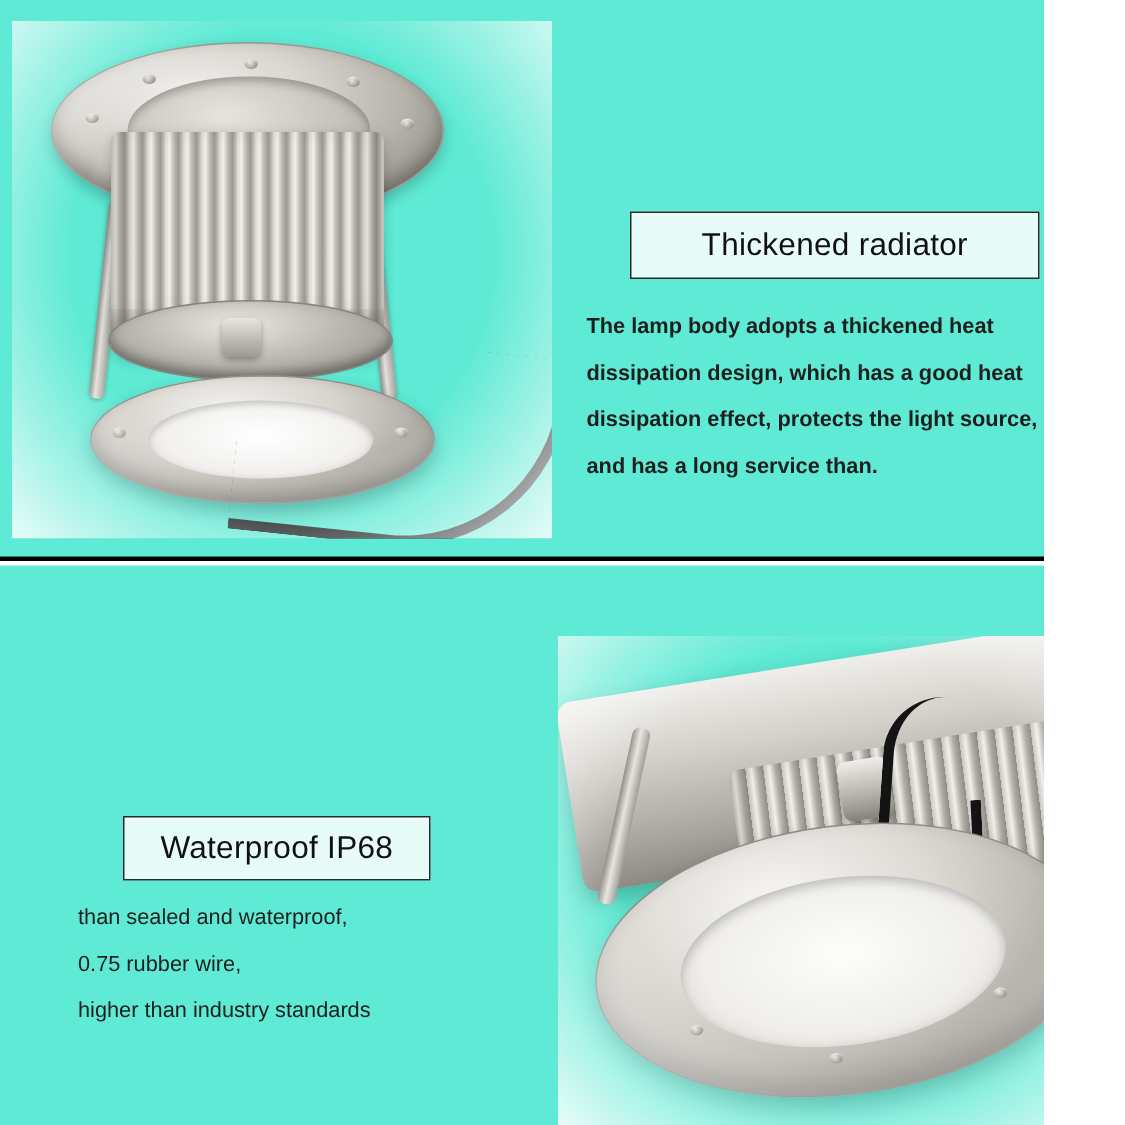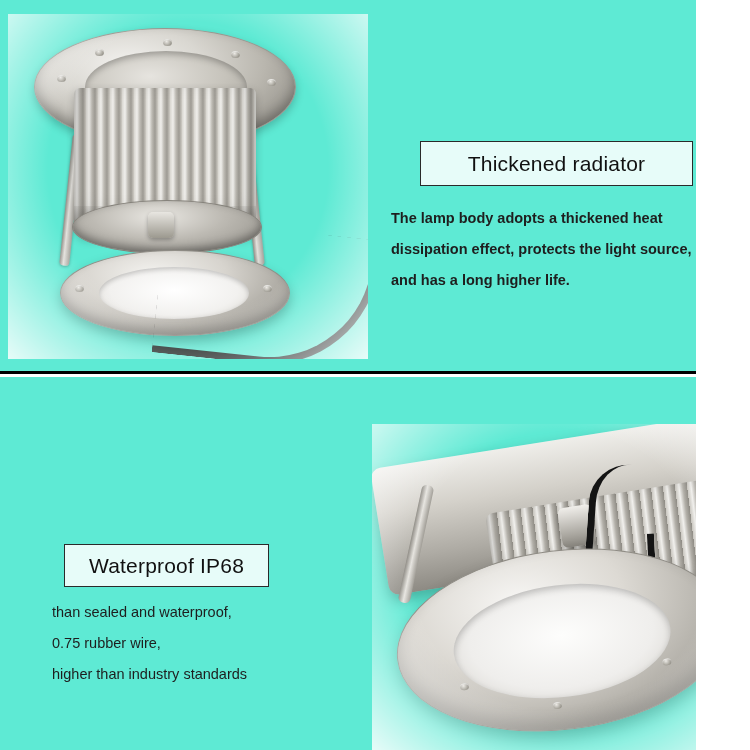--- a/index.html
+++ b/index.html
@@ -74,21 +74,21 @@
     height: 45px;
   }
   .top-body {
     left: 391px;
     top: 203px;
     font-weight: bold;
   }
 
   
   .bottom-heading {
-    left: 64px;
+    left: 82px;
     top: 544px;
     width: 205px;
     height: 43px;
   }
 
   
   .photo {
     position: absolute;
     overflow: hidden;
   }
@@ -346,22 +346,23 @@
       <div class="cable-top"></div>
       <div class="vignette"></div>
     </div>
 
     <div class="heading-box top-heading">
       <span class="heading-text">Thickened radiator</span>
     </div>
 
     <div class="body-text top-body">
       <div>The lamp body adopts a thickened heat</div>
+      <div>dissipation design, which has a good heat</div>
       <div>dissipation effect, protects the light source,</div>
-      <div>and has a long higher life.</div>
+      <div>and has a long service than.</div>
     </div>
   </section>
 
   <section class="panel panel-bottom">
 
     <div class="heading-box bottom-heading" style="top:167px;">
       <span class="heading-text">Waterproof IP68</span>
     </div>
 
     <div class="body-text" style="left:52px; top:220px;">

